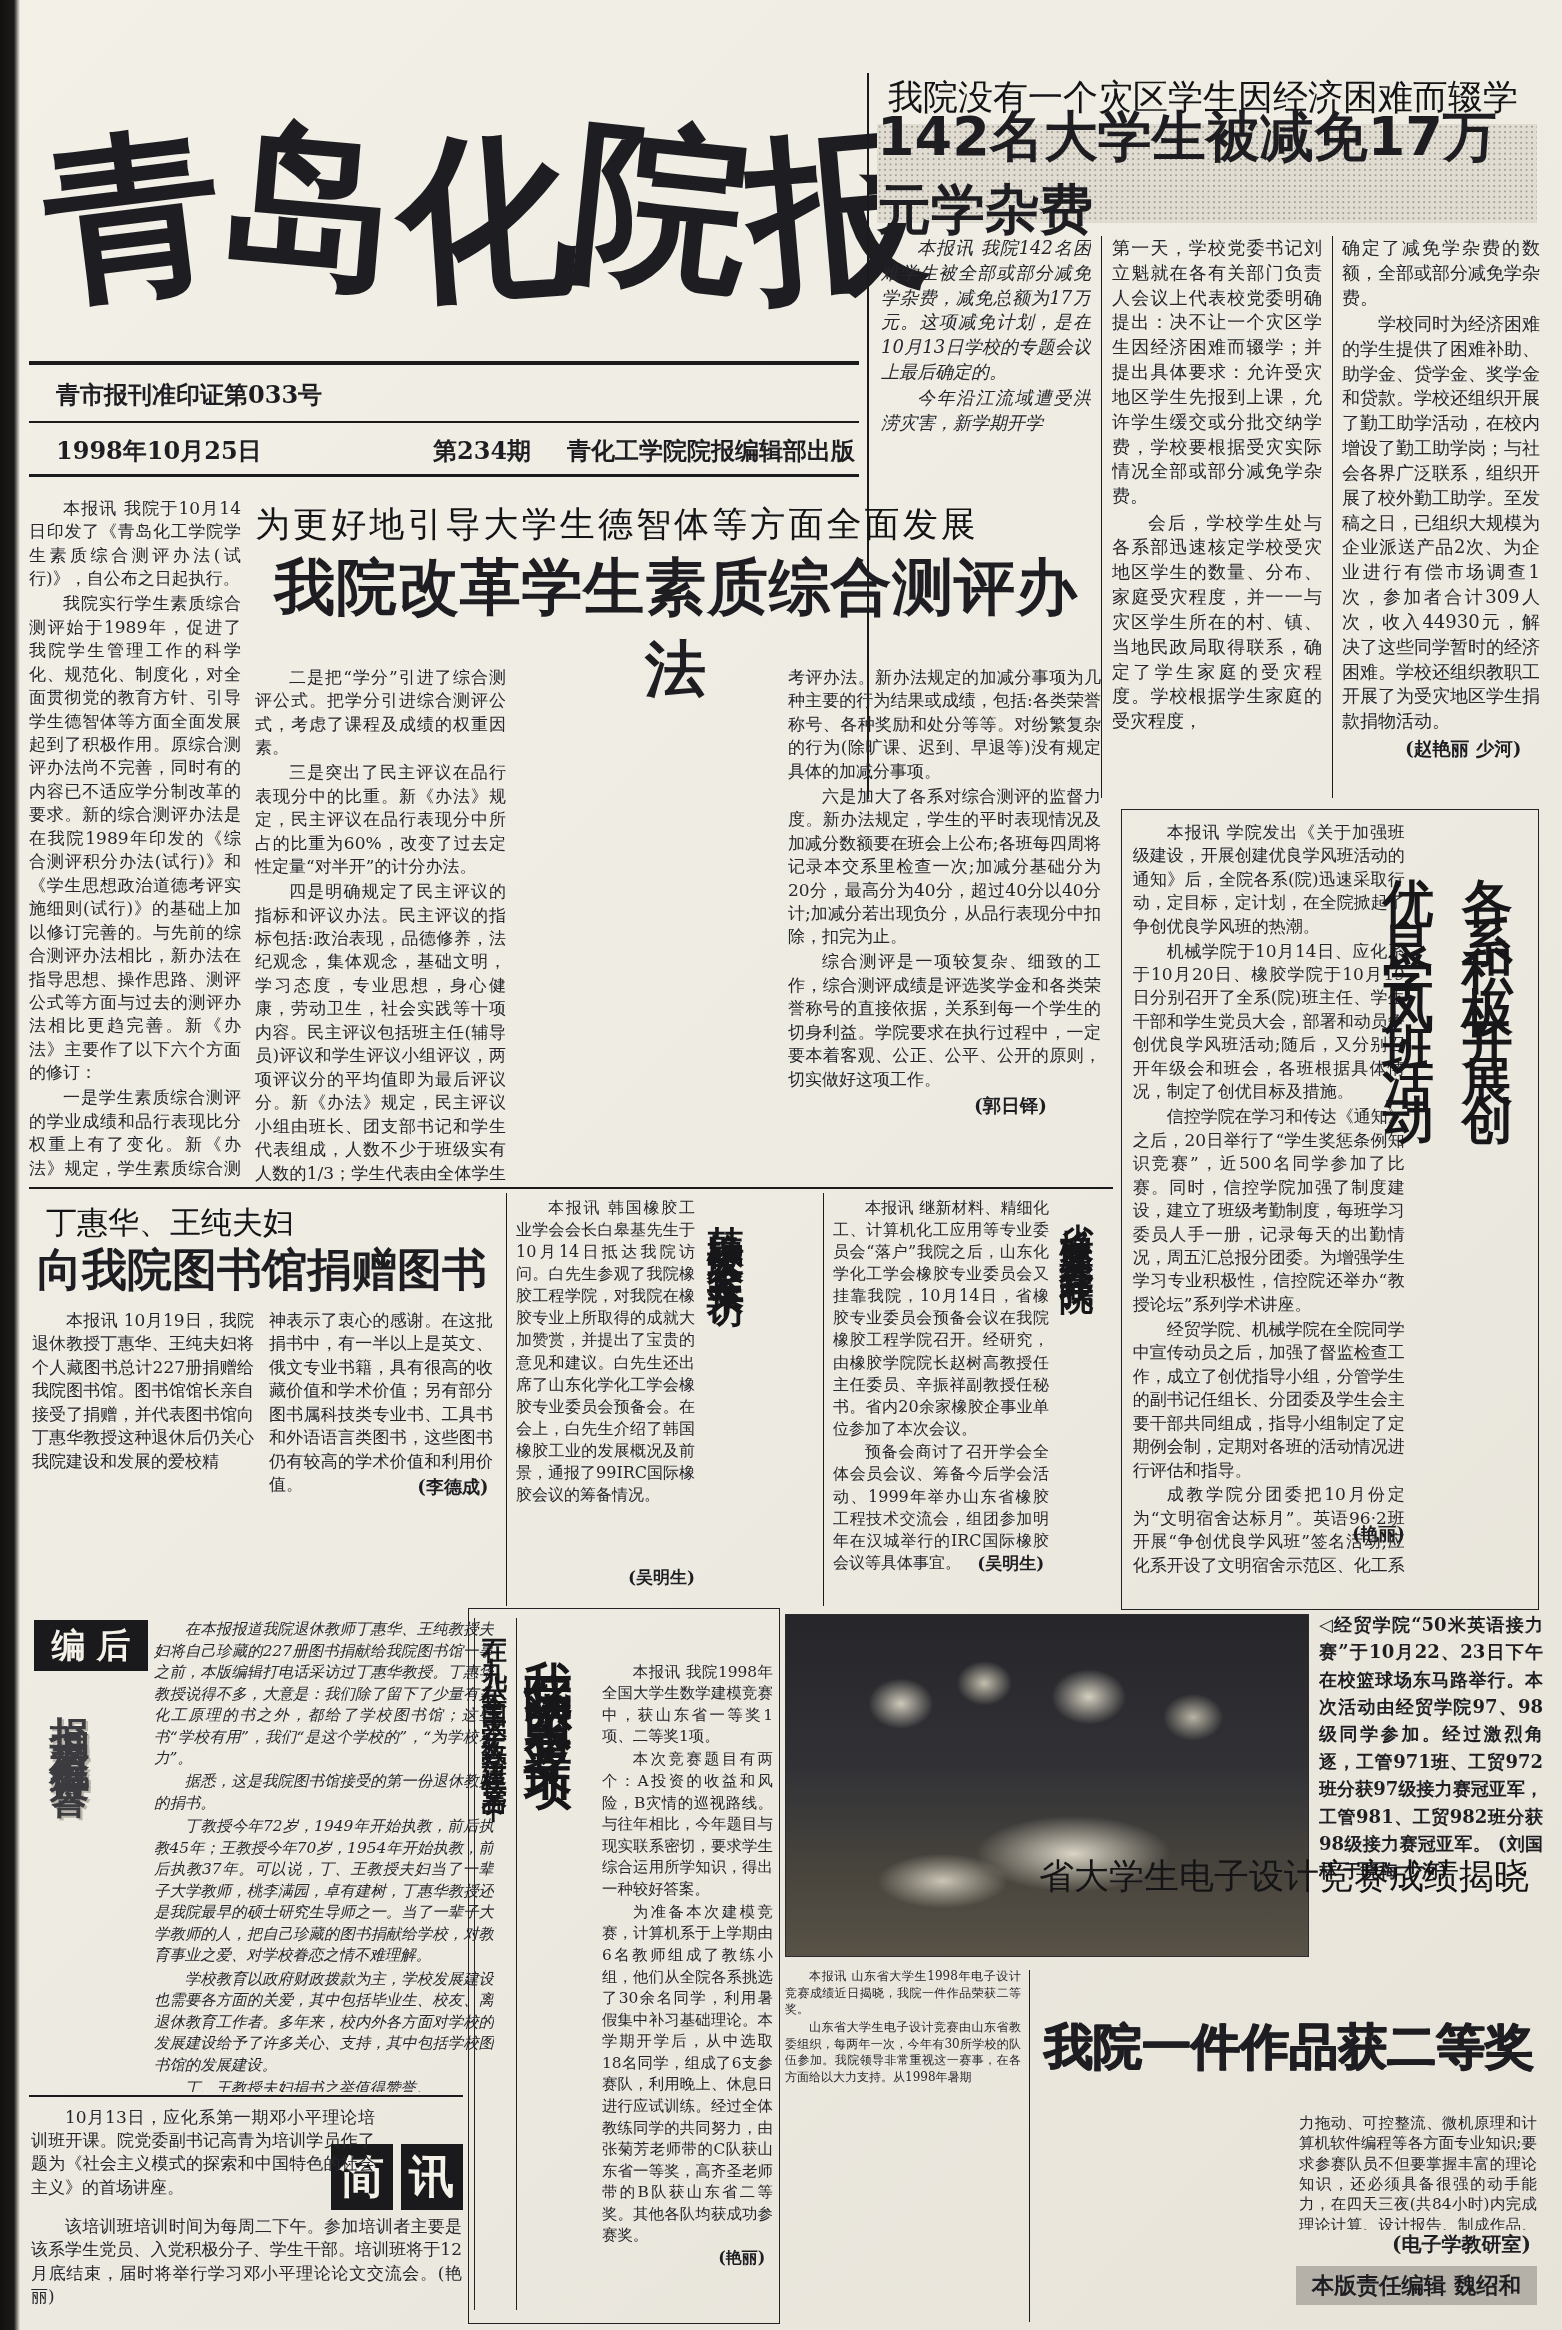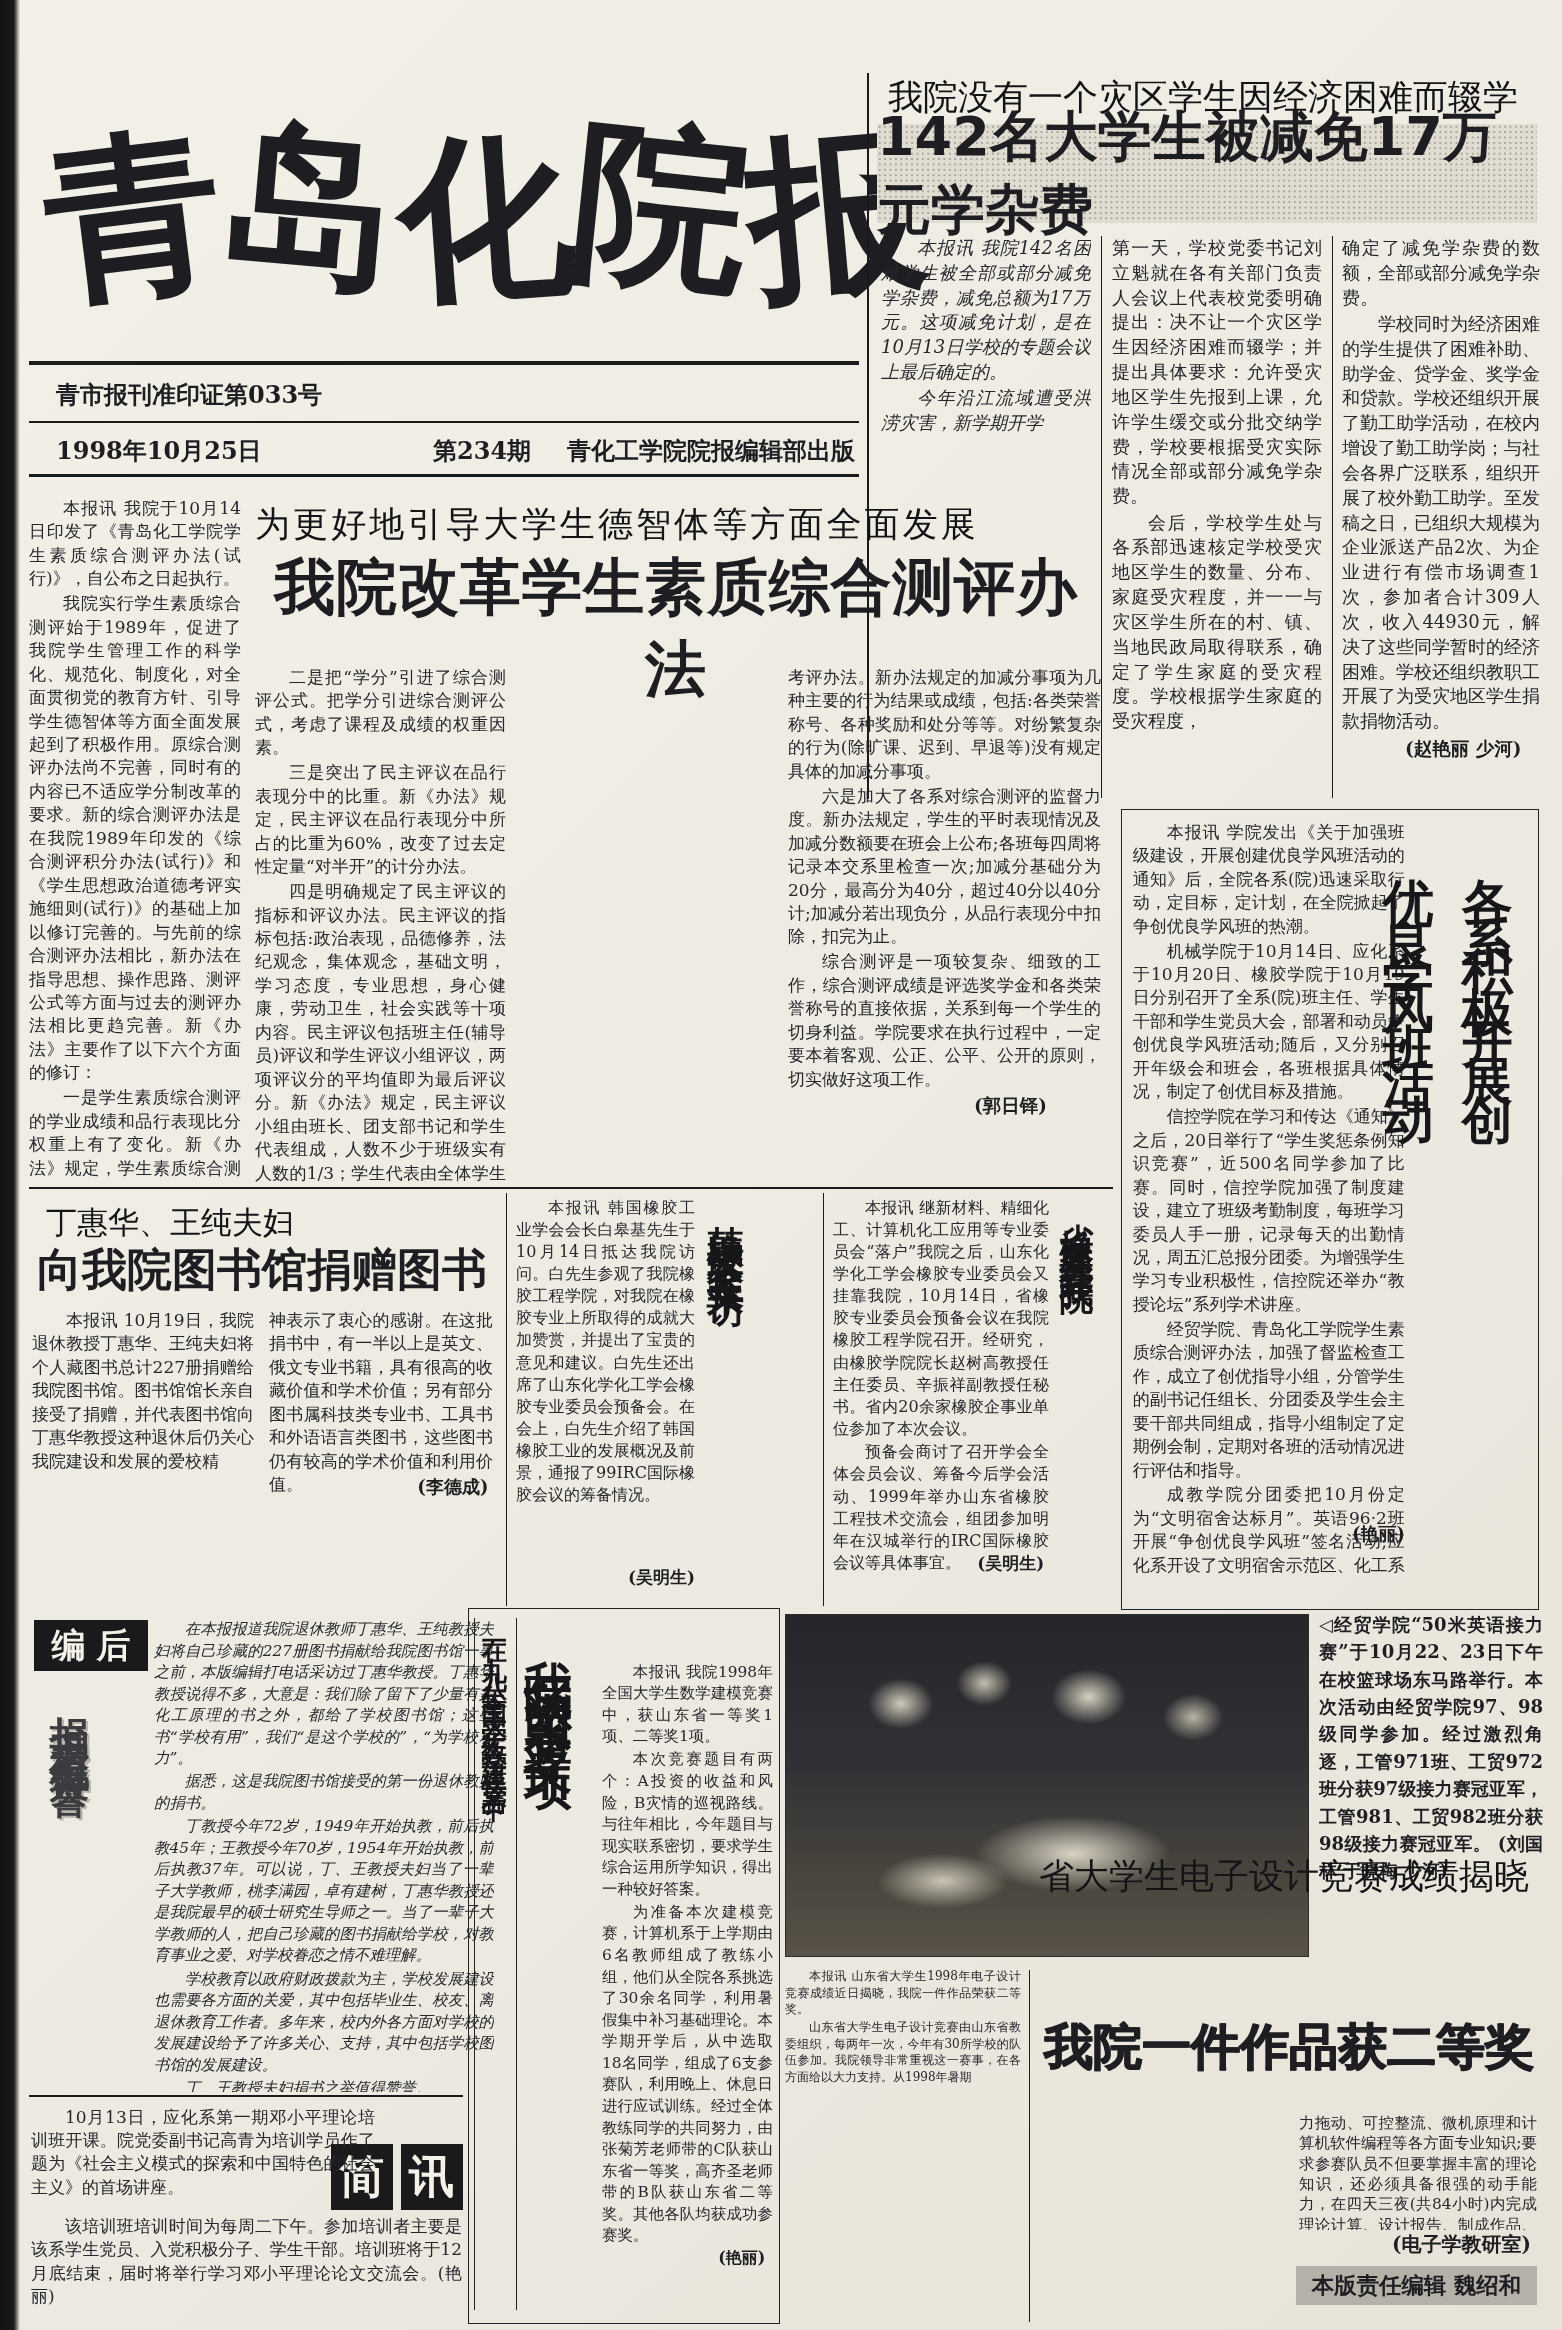--- a/index.html
+++ b/index.html
@@ -115,21 +115,21 @@
   </div>
   <div class="col cont-first" style="left:521px;top:666px;width:255px;height:516px;font-size:17px;"></div>
 
   <div class="hr" style="left:29px;top:1187px;width:1084px;height:2.3px;"></div>
 
   <div class="boxed" style="left:1121px;top:809px;width:416px;height:799px;">
     <div class="col" style="left:10.8px;top:10.8px;width:272px;height:753px;font-size:17px;">
         <p>本报讯 学院发出《关于加强班级建设，开展创建优良学风班活动的通知》后，全院各系(院)迅速采取行动，定目标，定计划，在全院掀起了争创优良学风班的热潮。</p>
         <p>机械学院于10月14日、应化系于10月20日、橡胶学院于10月19日分别召开了全系(院)班主任、学生干部和学生党员大会，部署和动员争创优良学风班活动;随后，又分别召开年级会和班会，各班根据具体情况，制定了创优目标及措施。</p>
         <p>信控学院在学习和传达《通知》之后，20日举行了“学生奖惩条例知识竞赛”，近500名同学参加了比赛。同时，信控学院加强了制度建设，建立了班级考勤制度，每班学习委员人手一册，记录每天的出勤情况，周五汇总报分团委。为增强学生学习专业积极性，信控院还举办“教授论坛”系列学术讲座。</p>
-        <p>经贸学院、青岛化工学院学生素质综合测评办法，加强了督监检查工作，成立了创优指导小组，分管学生的副书记任组长、分团委及学生会主要干部共同组成，指导小组制定了定期例会制，定期对各班的活动情况进行评估和指导。</p>
+        <p>经贸学院、机械学院在全院同学中宣传动员之后，加强了督监检查工作，成立了创优指导小组，分管学生的副书记任组长、分团委及学生会主要干部共同组成，指导小组制定了定期例会制，定期对各班的活动情况进行评估和指导。</p>
         <p>成教学院分团委把10月份定为“文明宿舍达标月”。英语96·2班开展“争创优良学风班”签名活动;应化系开设了文明宿舍示范区、化工系公开学生党员宿舍房间号，加强党员的监督。</p>
       </div>
     <div class="byline-in abs" style="left:116px;top:735px;width:167px;font-size:18px;">(艳丽)</div>
     <div class="vert abs" style="right:10.8px;top:28px;height:741px;font-size:51px;letter-spacing:36px;line-height:1.55;white-space:pre-line;">各系积极开展创
 优良学风班活动</div>
   </div>
 
   <div class="abs kickline" style="left:46px;top:1202px;width:433px;font-size:31px;">丁惠华、王纯夫妇</div>
   <div class="abs" style="left:32px;top:1240px;width:460px;text-align:center;font-size:45px;font-weight:900;">向我院图书馆捐赠图书</div>
   <div class="col" style="left:32px;top:1309px;width:222px;height:292px;font-size:17px;">

